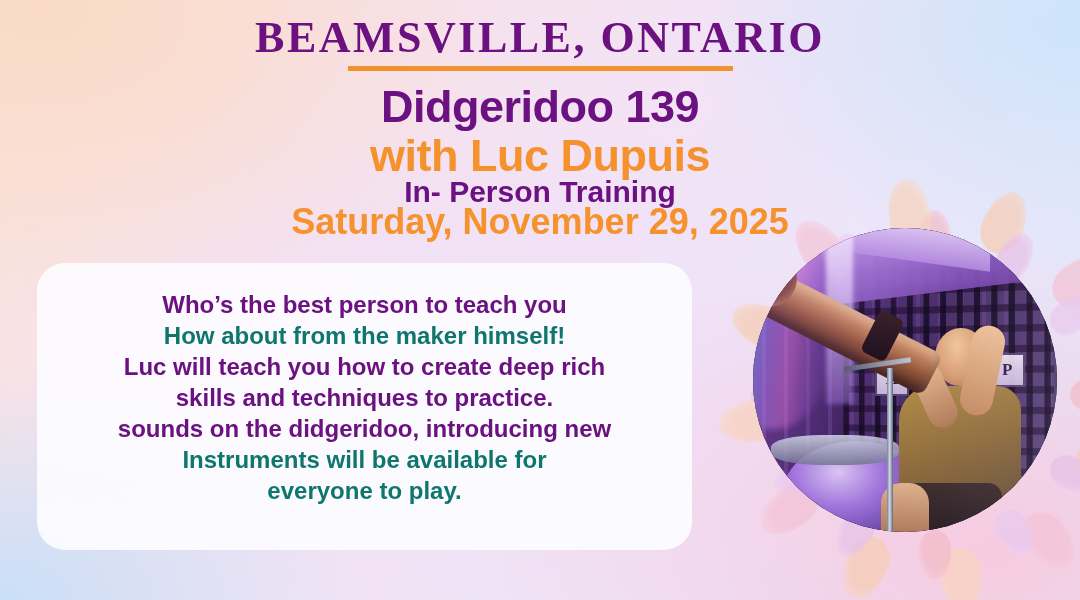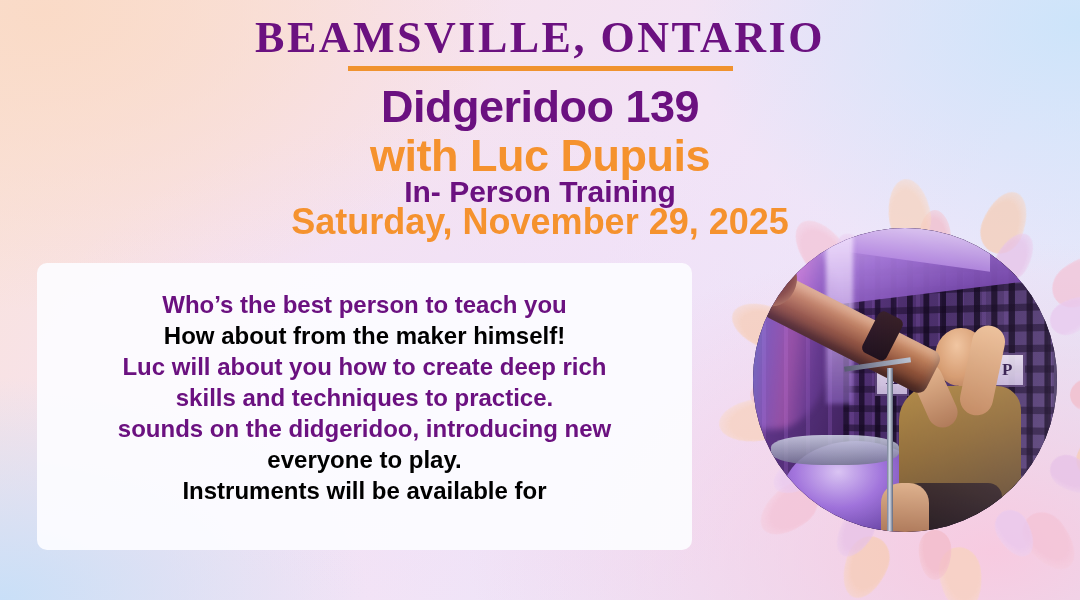--- a/index.html
+++ b/index.html
@@ -281,33 +281,33 @@
   }
 
   
   .info-card {
     position: absolute;
     left: 37px;
     top: 263px;
     width: 655px;
     height: 287px;
     background: rgba(252,252,255,0.93);
-    border-radius: 10px;
+    border-radius: 28px;
   }
   .info-body {
     position: absolute;
     left: 0; right: 0;
     top: 26px;
     text-align: center;
     font-weight: 700;
     font-size: 24px;
     line-height: 31px;
     color: #6b1180;
   }
-  .info-body .hl { color: #000000; }
+  .info-body .hl { color: #0f766e; }
   .info-body p { margin: 0; }
 </style>
 </head>
 <body>
 
 <div class="poster">
 
   <div class="petal-layer" id="petal-layer">
       <div class="petal" style="background: radial-gradient(at 45% 65%, rgb(243, 188, 201) 0%, rgb(243, 188, 201) 52%, rgba(255, 255, 255, 0.25) 100%); transform: rotate(0deg) translateY(-160px) scale(0.78);"></div>
       <div class="petal" style="background: radial-gradient(at 45% 65%, rgb(247, 205, 180) 0%, rgb(247, 205, 180) 52%, rgba(255, 255, 255, 0.25) 100%); transform: rotate(22deg) translateY(-186px) scale(1);"></div>
@@ -365,21 +365,21 @@
   <div class="title-rule"></div>
   <div class="course-title">Didgeridoo 139</div>
   <div class="course-sub">with Luc Dupuis</div>
   <div class="mode-line">In- Person Training</div>
   <div class="date-line">Saturday, November 29, 2025</div>
 
   <div class="info-card">
     <div class="info-body">
       <p>Who’s the best person to teach you</p>
       <p class="hl">How about from the maker himself!</p>
-      <p>Luc will about you how to create deep rich</p>
+      <p>Luc will teach you how to create deep rich</p>
       <p>skills and techniques to practice.</p>
       <p>sounds on the didgeridoo, introducing new</p>
+      <p class="hl">Instruments will be available for</p>
       <p class="hl">everyone to play.</p>
-      <p class="hl">Instruments will be available for</p>
     </div>
   </div>
 
 </div>
 
 </body></html>

